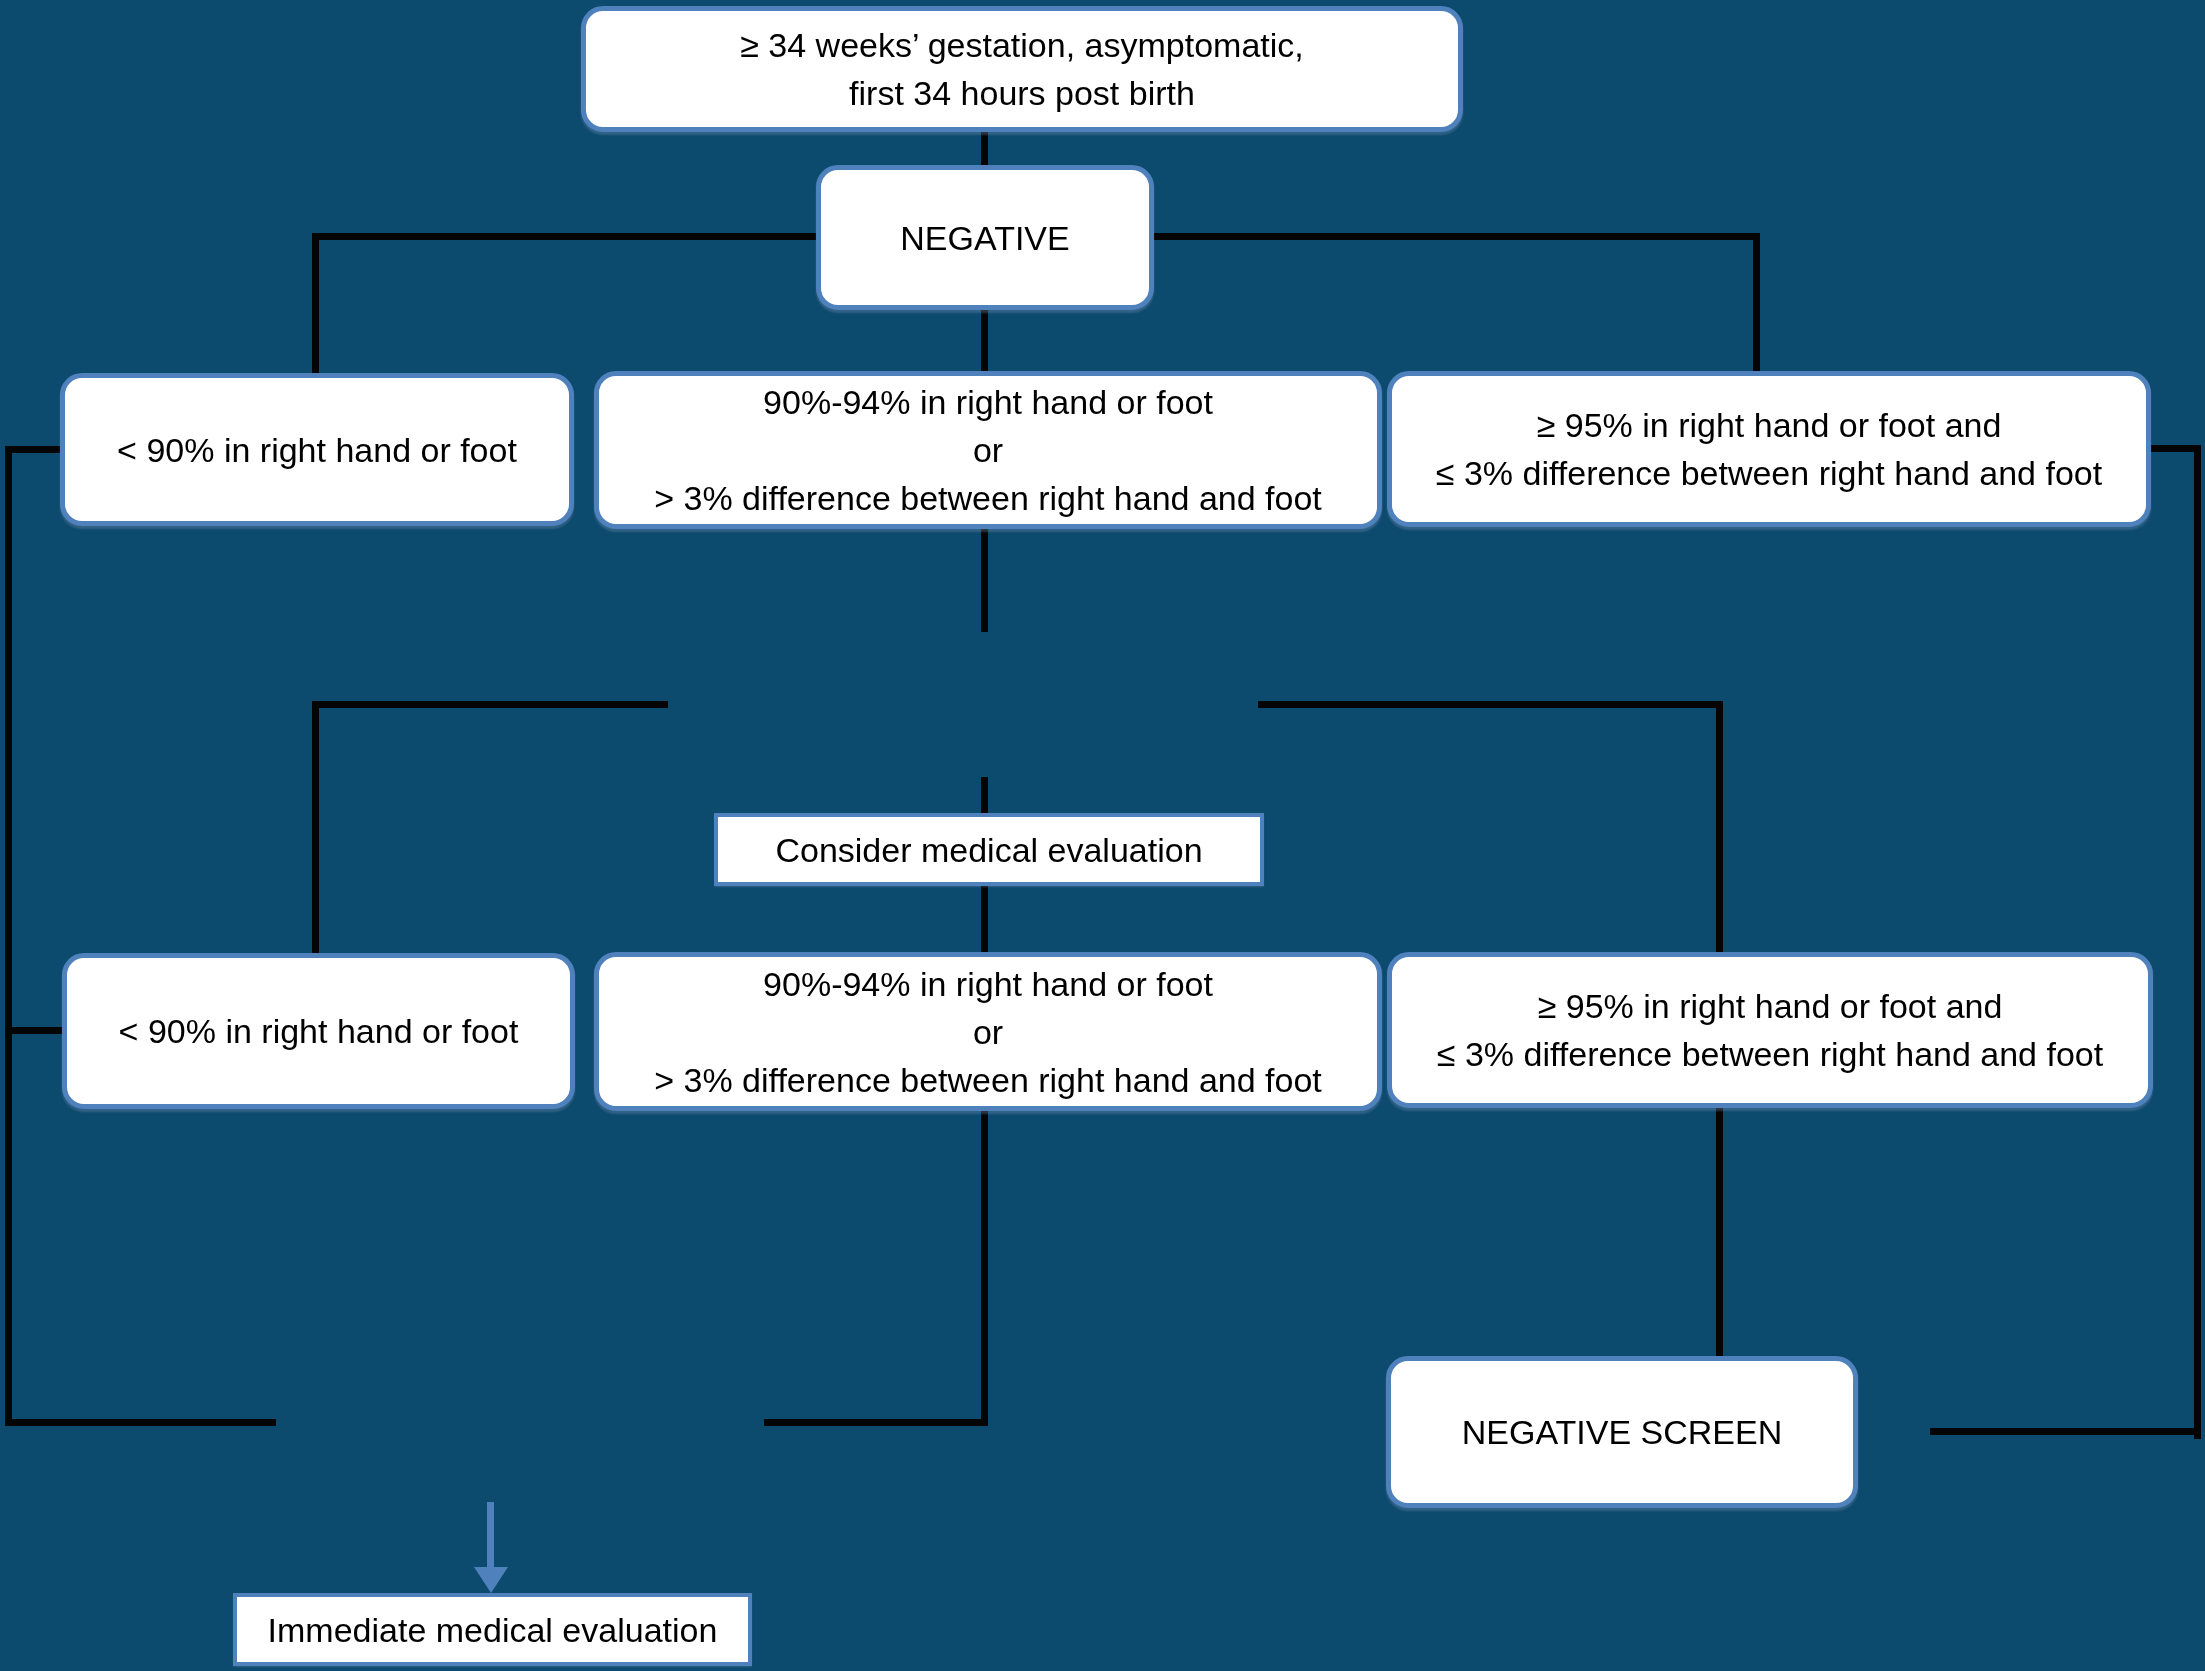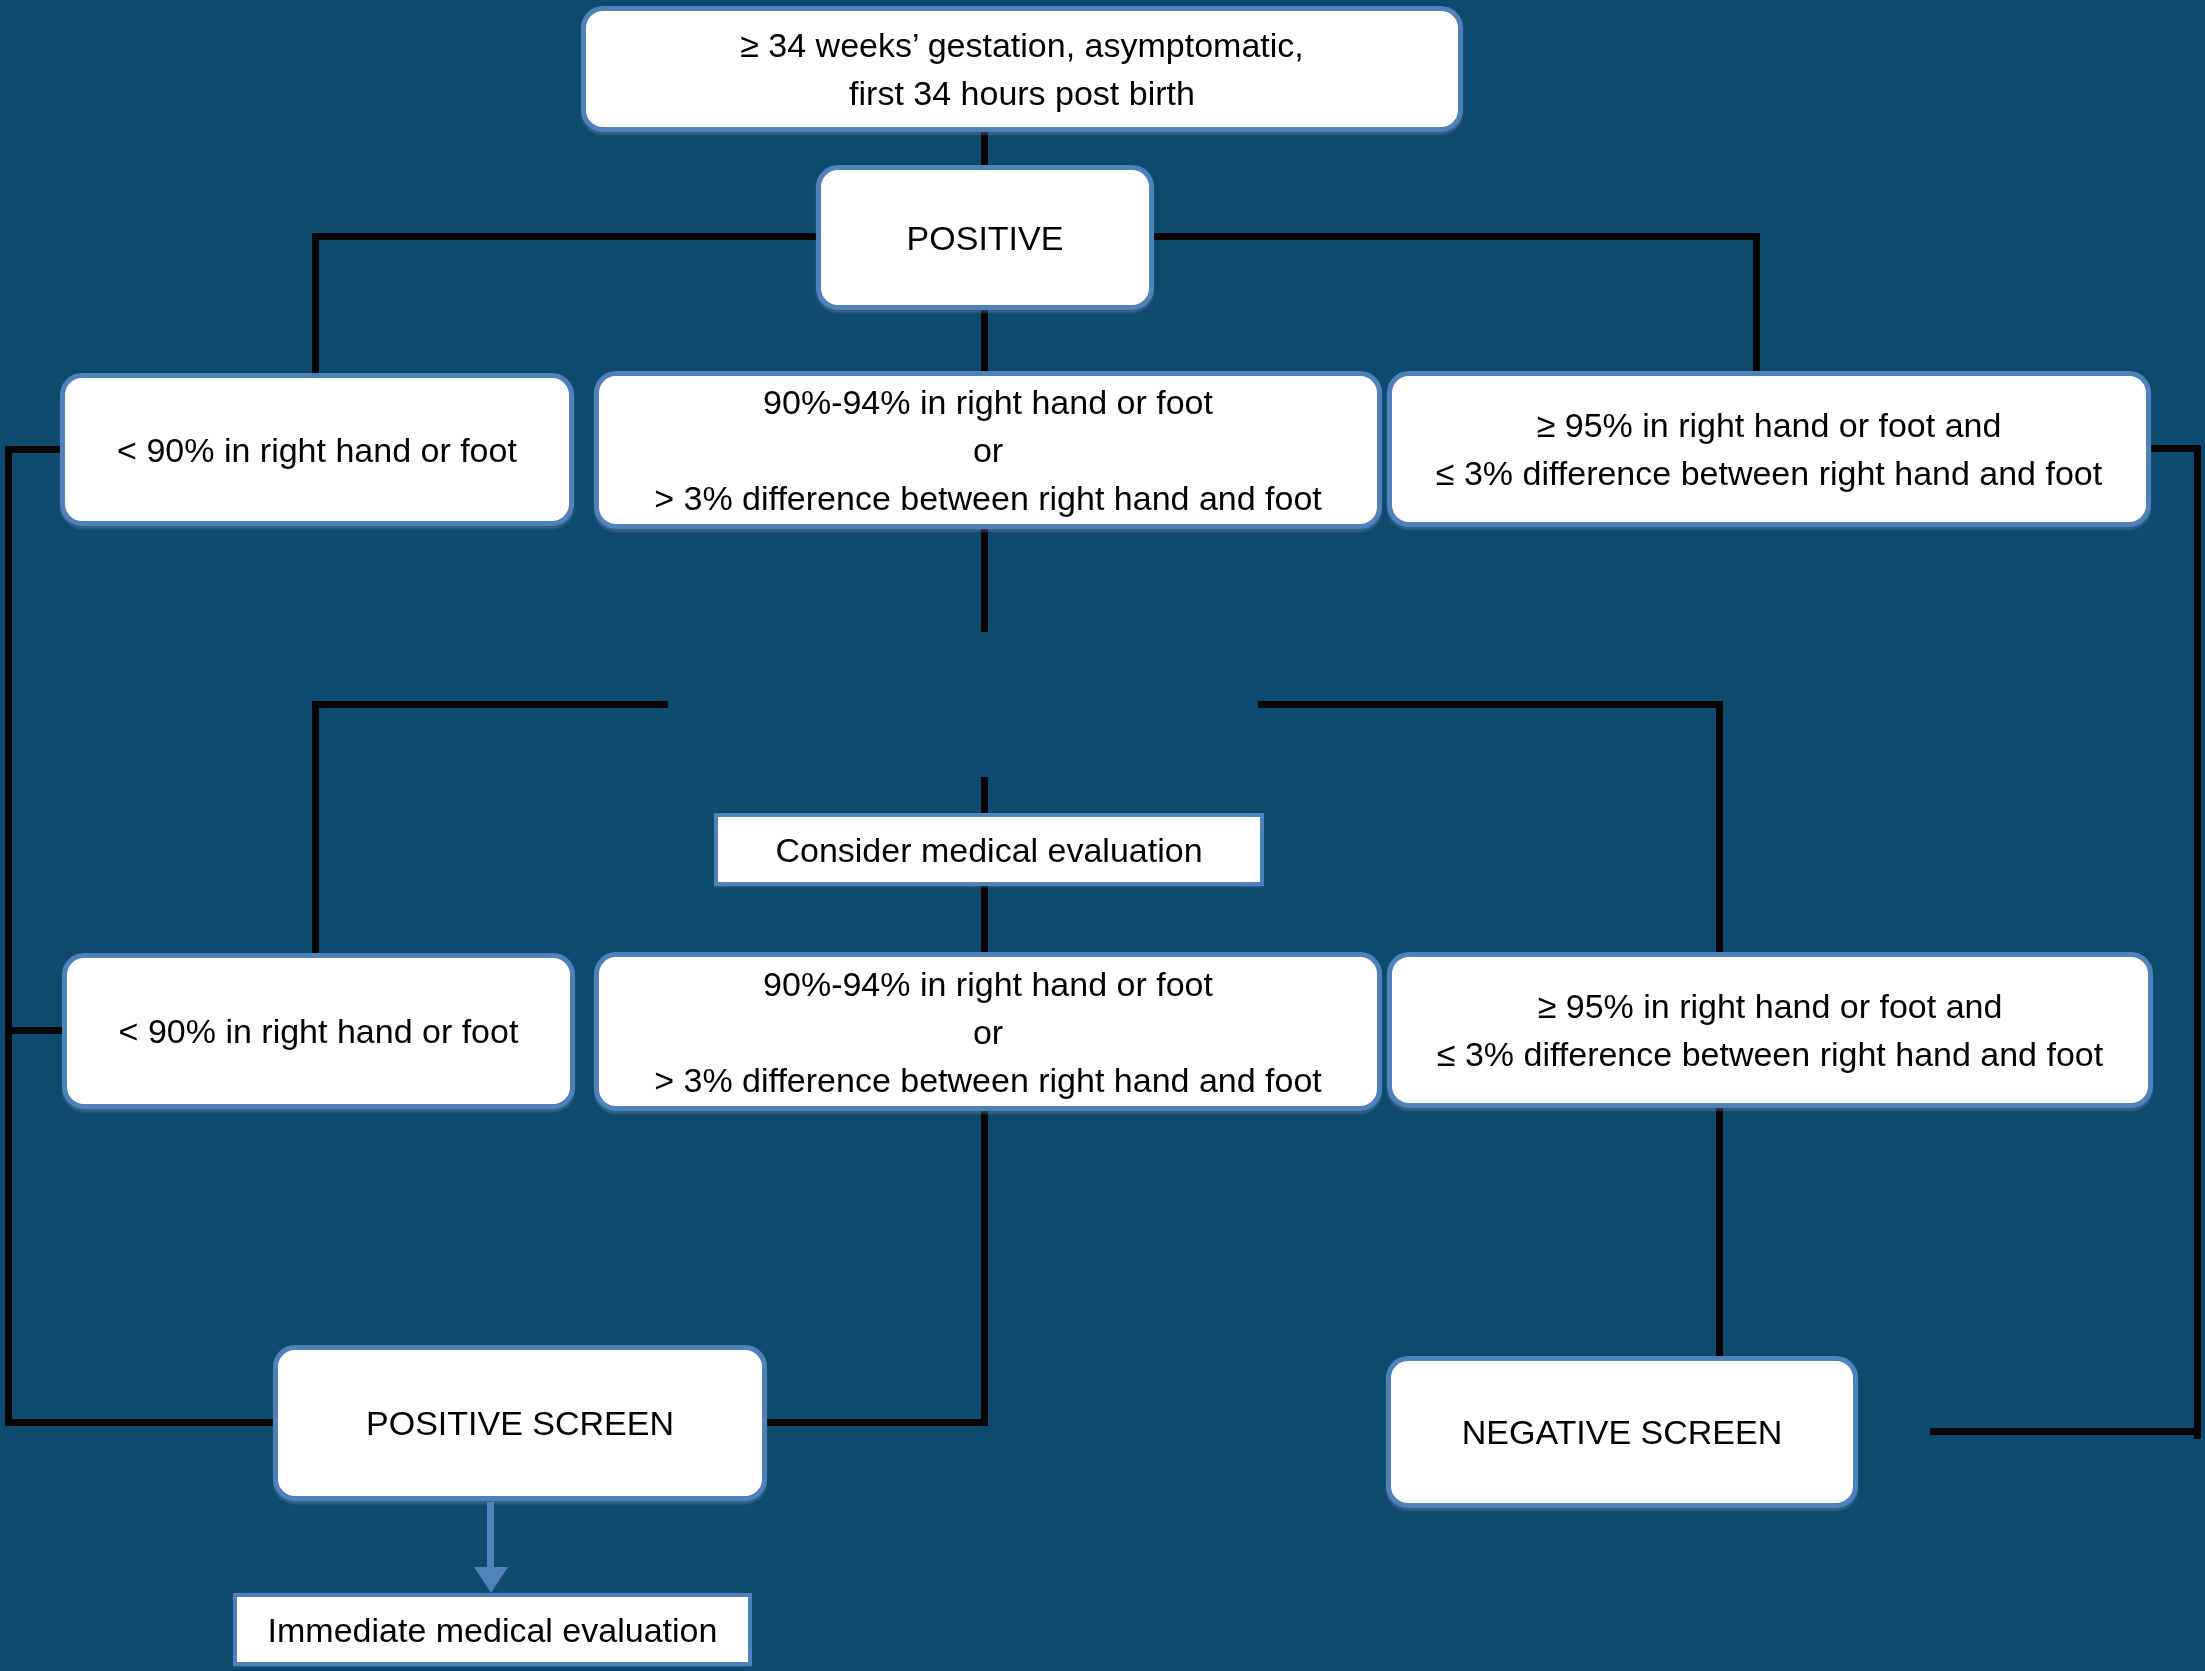--- a/index.html
+++ b/index.html
@@ -90,21 +90,21 @@
 
   <div class="arrow-stem" style="left:487px; top:1502px; width:7.3px; height:68px;"></div>
   <div class="arrow-head" style="left:474px; top:1567px;"></div>
 
   <div class="box" style="left:581px; top:5.9px; width:882px; height:126px;">
     <div class="txt">≥ 34 weeks’ gestation, asymptomatic,</div>
     <div class="txt">first 34 hours post birth</div>
   </div>
 
   <div class="box" style="left:816px; top:165px; width:338px; height:145px;">
-    <div class="txt">POSITIVE</div>
+    <div class="txt">NEGATIVE</div>
   </div>
 
   <div class="box" style="left:60px; top:373px; width:514px; height:153px;">
     <div class="txt">&lt; 90% in right hand or foot</div>
   </div>
 
   <div class="box" style="left:594px; top:371px; width:788px; height:158px;">
     <div class="txt">90%-94% in right hand or foot</div>
     <div class="txt">or</div>
     <div class="txt">&gt; 3% difference between right hand and foot</div>
@@ -128,23 +128,20 @@
     <div class="txt">90%-94% in right hand or foot</div>
     <div class="txt">or</div>
     <div class="txt">&gt; 3% difference between right hand and foot</div>
   </div>
 
   <div class="box" style="left:1387px; top:952px; width:766px; height:156px;">
     <div class="txt">≥ 95% in right hand or foot and</div>
     <div class="txt">≤ 3% difference between right hand and foot</div>
   </div>
 
-  <div class="box" style="left:273px; top:1345px; width:494px; height:156px;">
-    <div class="txt">POSITIVE SCREEN</div>
-  </div>
 
   <div class="box" style="left:1386px; top:1356px; width:472px; height:152px;">
     <div class="txt">NEGATIVE SCREEN</div>
   </div>
 
   <div class="box thin" style="left:233px; top:1593px; width:519px; height:73px;">
     <div class="txt">Immediate medical evaluation</div>
   </div>
 
 </div>

